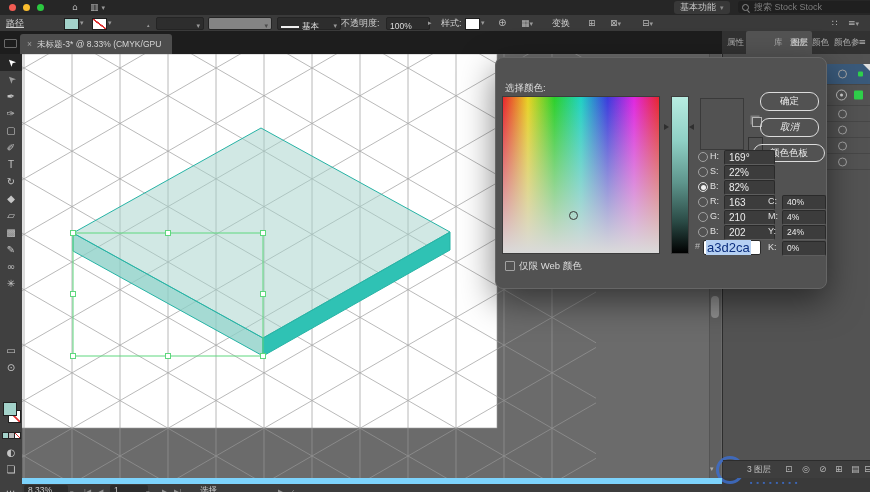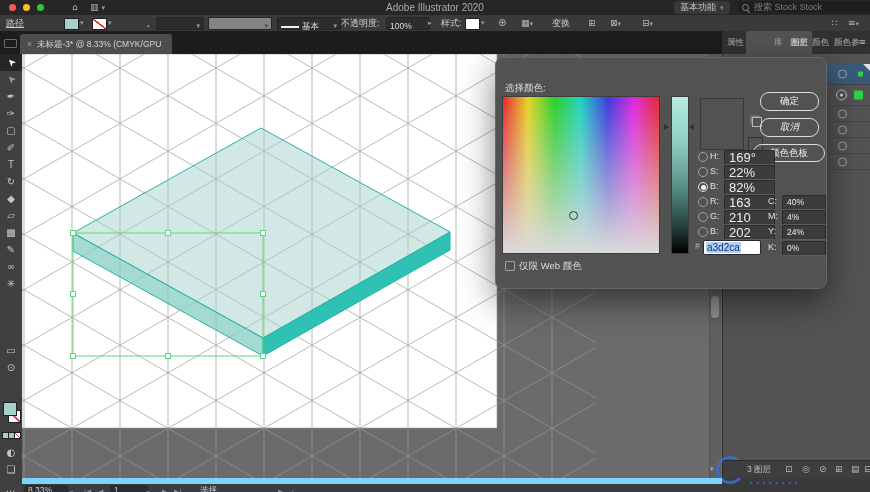--- a/index.html
+++ b/index.html
@@ -98,43 +98,42 @@
   #gamut-cube{position:absolute;left:256px;top:59px;width:8px;height:8px;border:1px solid #b5b5b5;box-shadow:-2px -2px 0 -0.5px #7e7e7e;}
   #gamut-swatch{position:absolute;left:252px;top:79px;width:13px;height:13px;border:1px solid #333;}
   .dlg-btn{position:absolute;left:264px;width:57px;height:17px;border:1.5px solid #dcdcdc;border-radius:9px;
       text-align:center;font-size:9.5px;color:#ececec;line-height:16px;background:transparent;}
   .dlg-row{position:absolute;height:13px;font-size:9px;color:#e0e0e0;line-height:13px;}
   .radio{position:absolute;left:0;top:2px;width:8px;height:8px;border:1px solid #a2a2a2;border-radius:50%;}
   .radio.sel{border-color:#dedede;}
   .radio.sel:after{content:"";position:absolute;left:1.5px;top:1.5px;width:5px;height:5px;border-radius:50%;background:#f2f2f2;}
   .rlab{position:absolute;left:12px;}
   .rbox{position:absolute;left:26px;top:0;width:45px;height:13px;background:#3c3c3c;border:1px solid #2a2a2a;border-bottom-color:#5e5e5e;
-        border-radius:2px;font-size:13px;color:#ececec;line-height:13px;padding-left:4px;}
+        border-radius:2px;font-size:10px;color:#ececec;line-height:13px;padding-left:4px;}
   .cmyk-lab{position:absolute;left:0;}
   .cmyk-box{position:absolute;left:14px;top:0;width:38px;height:13px;background:#3c3c3c;border:1px solid #2a2a2a;border-bottom-color:#5e5e5e;
         border-radius:2px;font-size:8.5px;color:#ececec;line-height:13px;padding-left:4px;}
   #hex-label{position:absolute;left:199px;top:183px;font-size:9px;color:#b9b9b9;}
   #hex-box{position:absolute;left:207px;top:182px;width:54px;height:13px;background:#fff;border:1px solid #2a2a2a;border-radius:2px;
-        font-size:10px;line-height:13px;padding-left:2px;}
+        font-size:13px;line-height:13px;padding-left:2px;}
   #hex-box b{font-weight:normal;background:#b5d0f2;color:#0b2e7e;padding:0 1px;}
   #web-check{position:absolute;left:9px;top:203px;width:8px;height:8px;border:1px solid #a2a2a2;border-radius:1px;}
   #web-label{position:absolute;left:23px;top:202px;font-size:9.5px;color:#dedede;}
 </style>
 </head>
 <body>
 
 <div id="app">
 
   <div class="abs" id="titlebar">
     <span class="dot" style="left:9px;background:#f25c53;"></span>
     <span class="dot" style="left:23px;background:#fbbd2e;"></span>
     <span class="dot" style="left:37px;background:#2bc840;"></span>
     <span class="tb-ic g" style="left:72px;">⌂</span>
     <span class="tb-ic g" style="left:90px;">▥ <span class="car">▾</span></span>
-    <div class="abs" id="title-text">Adobe Illustrator 2020</div>
     <div class="abs" id="workspace-btn"><span>基本功能</span><span class="car">▾</span></div>
     <div class="abs" id="search-box">
       <span class="mag" style="left:4px;top:3px;"></span>
       <span>搜索 Stock Stock</span>
     </div>
   </div>
 
   <div class="abs" id="controlbar">
     <span class="abs" style="left:6px;color:#cfcfcf;text-decoration:underline;">路径</span>
     <span class="swatch" style="left:64px;background:#a3d2ca;"></span>

